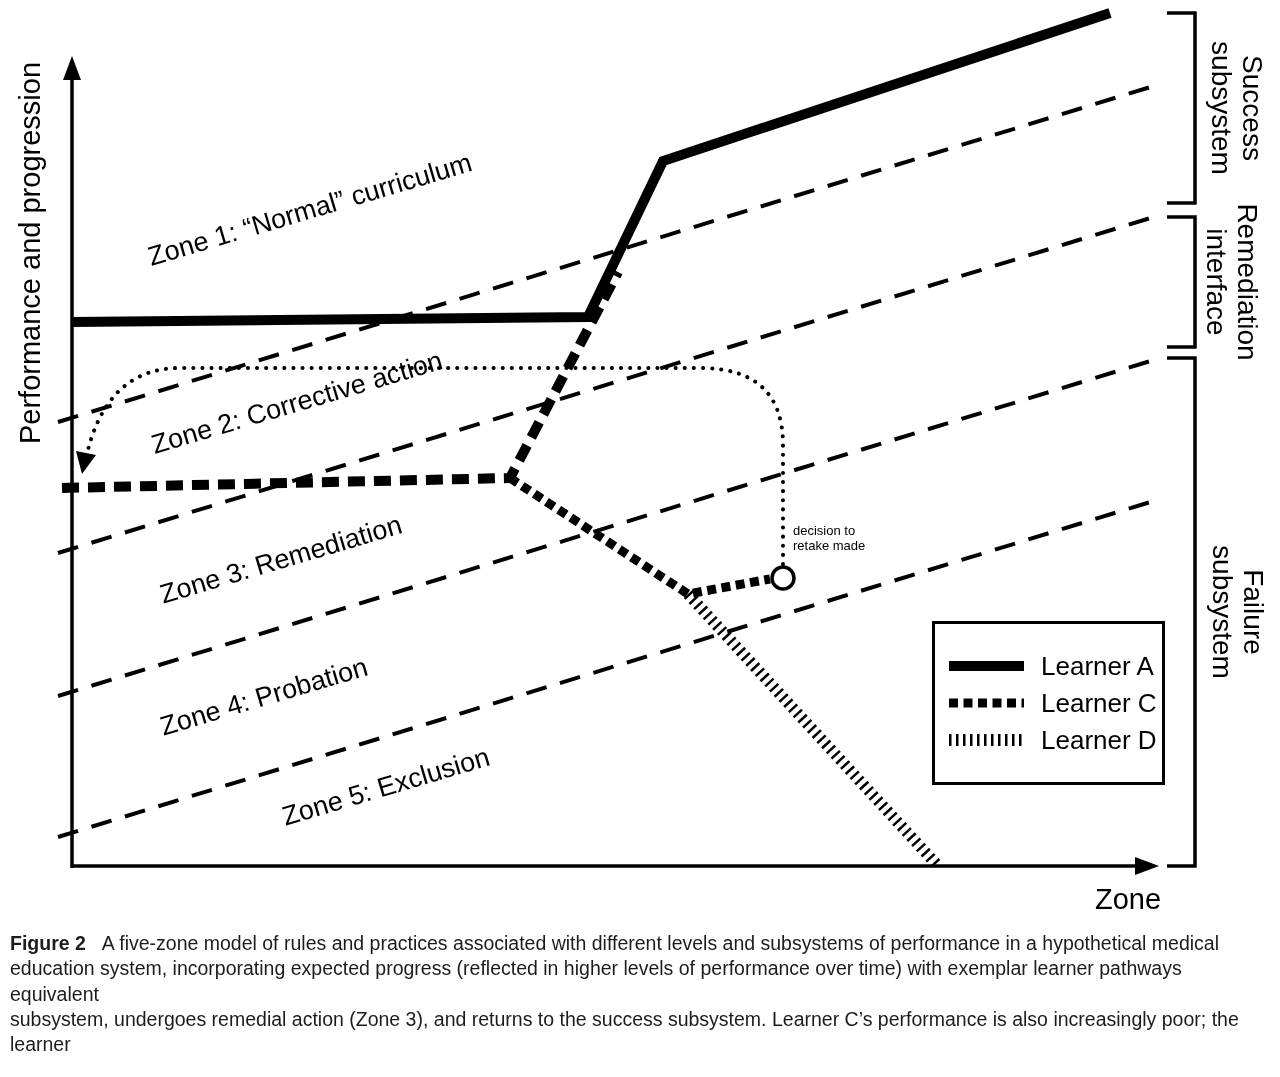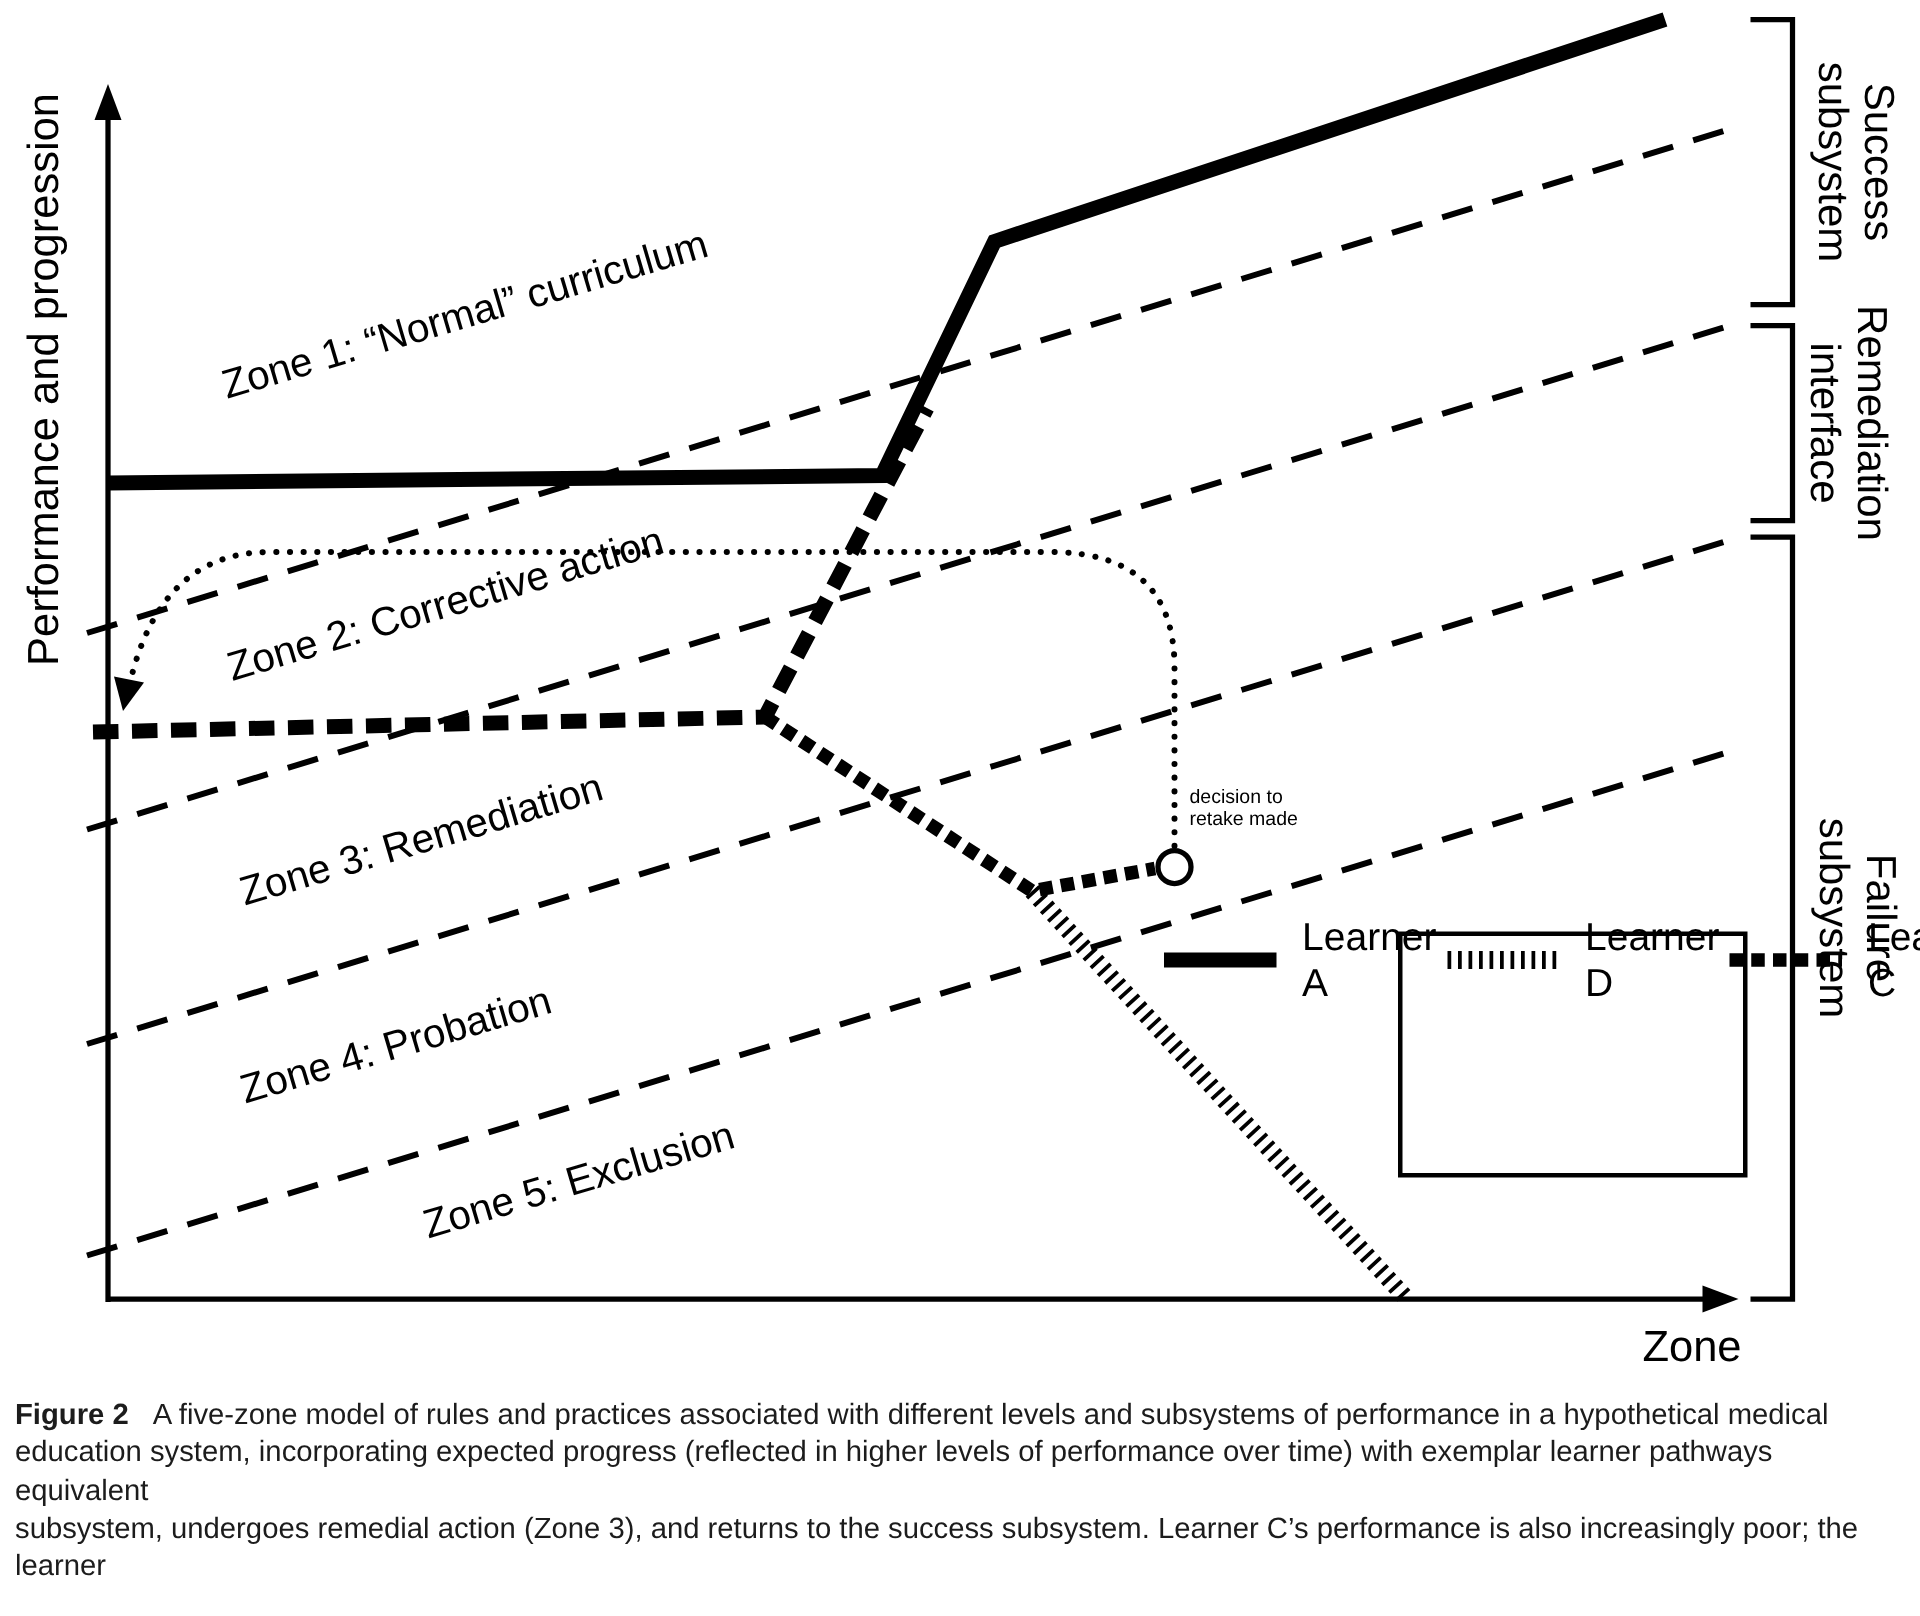--- a/index.html
+++ b/index.html
@@ -12,21 +12,21 @@
   .vlabel{position:absolute;font-size:28px;line-height:1.12;text-align:center;
     white-space:pre-line;transform:translate(-50%,-50%) rotate(90deg);}
   .yaxis-label{position:absolute;left:30px;top:253px;font-size:29px;white-space:nowrap;
     transform:translate(-50%,-50%) rotate(-90deg);}
   .xaxis-label{position:absolute;left:1128px;top:899px;font-size:29px;
     transform:translate(-50%,-50%);}
   .note{position:absolute;left:793px;top:523px;font-size:13px;line-height:1.17;
     white-space:pre-line;}
   .legend{position:absolute;left:932px;top:621px;width:233px;height:164px;
     border:3px solid #000;background:#fff;box-sizing:border-box;
-    display:flex;flex-direction:row;justify-content:center;gap:5px;padding-left:12px;}
+    display:flex;flex-direction:column;justify-content:center;gap:5px;padding-left:12px;}
   .legend-row{display:flex;align-items:center;height:32px;}
   .legend-swatch{width:80px;height:14px;margin-right:14px;flex:0 0 auto;}
   .legend-text{font-size:26px;}
   .caption{position:absolute;left:10px;top:931px;width:1264px;font-size:19.5px;
     line-height:25.3px;color:#1c1c1c;}
   .cap-bold{font-weight:bold;margin-right:16px;}
 </style>
 </head>
 <body>
 
@@ -73,29 +73,29 @@
 
   <div class="legend">
     <div class="legend-row">
       <svg class="legend-swatch" viewBox="0 0 80 14">
           <line x1="2" y1="7" x2="77" y2="7" stroke="#000" stroke-width="10"></line>
         </svg>
       <span class="legend-text">Learner A</span>
     </div>
     <div class="legend-row">
       <svg class="legend-swatch" viewBox="0 0 80 14">
+          <line x1="2" y1="7" x2="77" y2="7" stroke="#000" stroke-width="9" stroke-dasharray="9 5.5"></line>
+        </svg>
+      <span class="legend-text">Learner C</span>
+    </div>
+    <div class="legend-row">
+      <svg class="legend-swatch" viewBox="0 0 80 14">
           <line x1="2" y1="7" x2="77" y2="7" stroke="#000" stroke-width="12" stroke-dasharray="2.5 4.5"></line>
         </svg>
       <span class="legend-text">Learner D</span>
-    </div>
-    <div class="legend-row">
-      <svg class="legend-swatch" viewBox="0 0 80 14">
-          <line x1="2" y1="7" x2="77" y2="7" stroke="#000" stroke-width="9" stroke-dasharray="9 5.5"></line>
-        </svg>
-      <span class="legend-text">Learner C</span>
     </div>
   </div>
 </div>
 
 <div class="caption">
   <div><span class="cap-bold">Figure 2</span><span>A five-zone model of rules and practices associated with different levels and subsystems of performance in a hypothetical medical</span></div>
   <div>education system, incorporating expected progress (reflected in higher levels of performance over time) with exemplar learner pathways equivalent</div>
   <div>subsystem, undergoes remedial action (Zone 3), and returns to the success subsystem. Learner C’s performance is also increasingly poor; the learner</div>
 
 </div>

